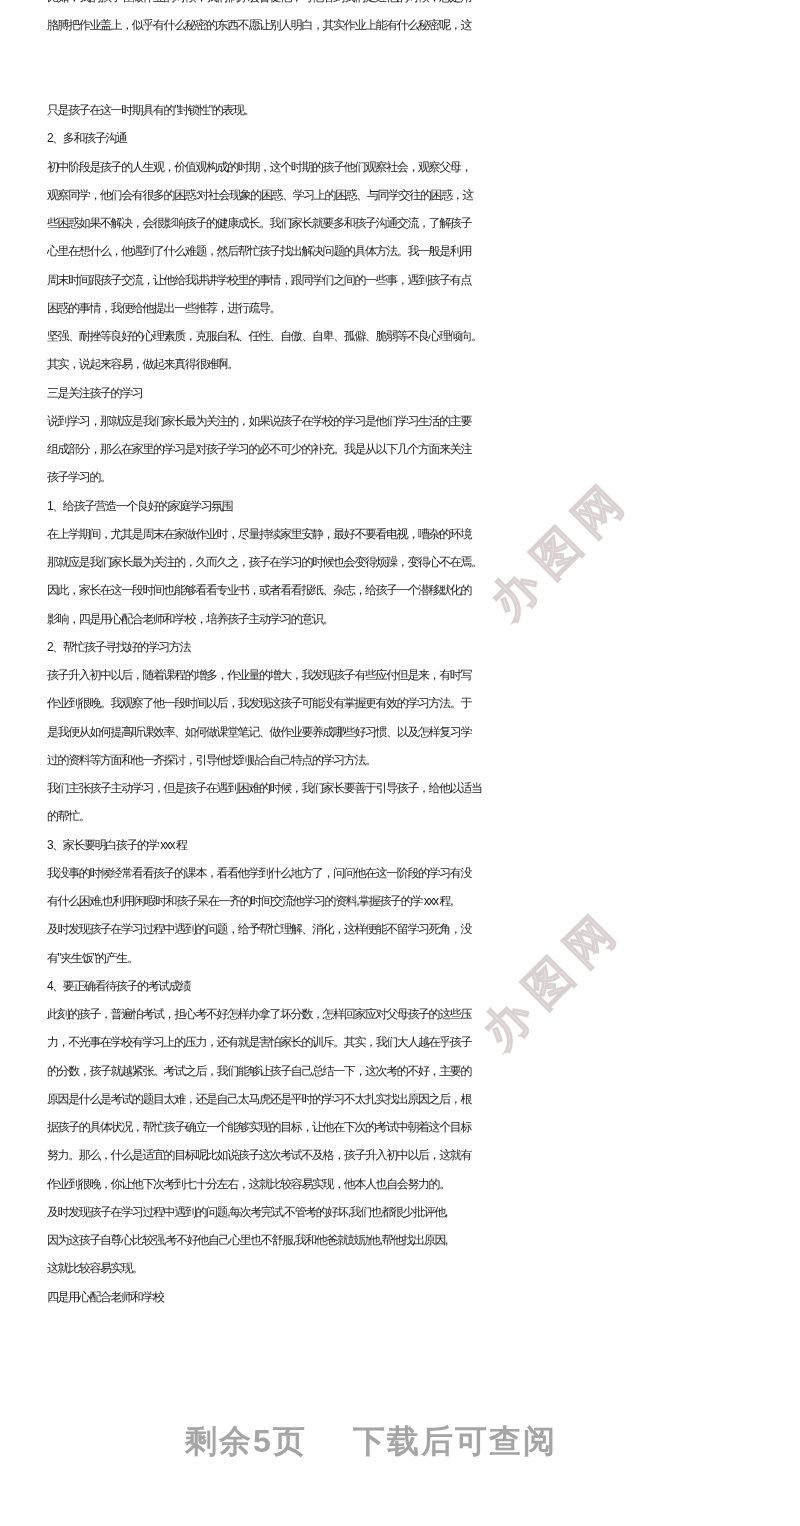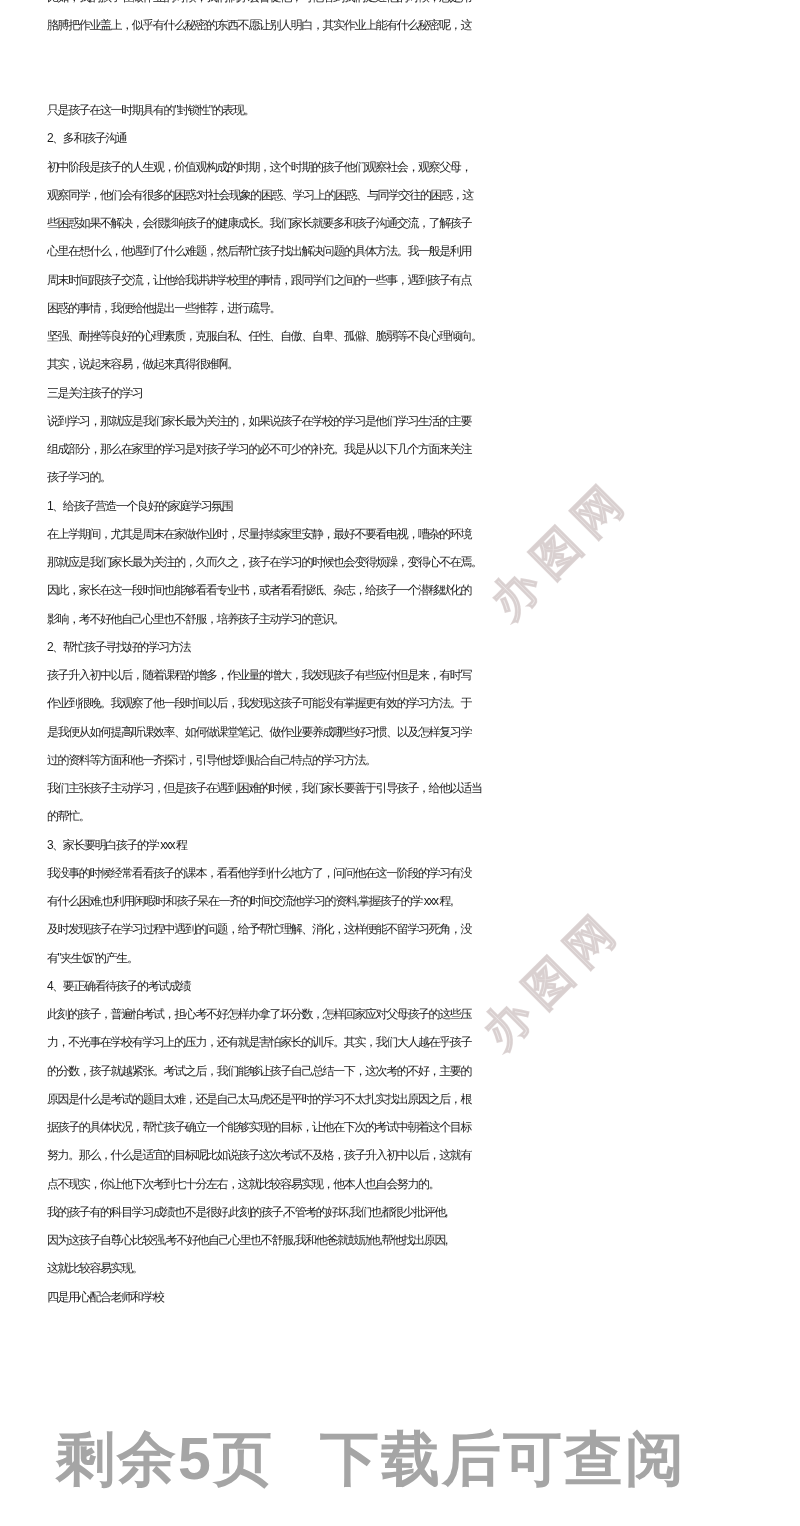--- a/index.html
+++ b/index.html
@@ -43,21 +43,21 @@
     pointer-events: none;
   }
   .wm-1 { left: 474px; top: 518px; }
   .wm-2 { left: 466px; top: 948px; }
   .footer-notice {
     position: absolute;
     left: 0;
     top: 1420px;
     width: 742px;
     text-align: center;
-    font-size: 59px;
+    font-size: 32px;
     font-weight: bold;
     color: #a5a5a5;
     letter-spacing: 2px;
     white-space: nowrap;
   }
   .footer-notice .pages-remaining {
     margin-right: 46px;
   }
 </style>
 </head>
@@ -81,42 +81,42 @@
       <div class="line">坚强、耐挫等良好的心理素质，克服自私、任性、自傲、自卑、孤僻、脆弱等不良心理倾向。</div>
       <div class="line">其实，说起来容易，做起来真得很难啊。</div>
       <div class="line">三是关注孩子的学习</div>
       <div class="line">说到学习，那就应是我们家长最为关注的，如果说孩子在学校的学习是他们学习生活的主要</div>
       <div class="line">组成部分，那么在家里的学习是对孩子学习的必不可少的补充。我是从以下几个方面来关注</div>
       <div class="line">孩子学习的。</div>
       <div class="line">1、给孩子营造一个良好的家庭学习氛围</div>
       <div class="line">在上学期间，尤其是周末在家做作业时，尽量持续家里安静，最好不要看电视，嘈杂的环境</div>
       <div class="line">那就应是我们家长最为关注的，久而久之，孩子在学习的时候也会变得烦躁，变得心不在焉。</div>
       <div class="line">因此，家长在这一段时间也能够看看专业书，或者看看报纸、杂志，给孩子一个潜移默化的</div>
-      <div class="line">影响，考不好他自己心里也不舒服，培养孩子主动学习的意识。</div>
+      <div class="line">影响，四是用心配合老师和学校，培养孩子主动学习的意识。</div>
       <div class="line">2、帮忙孩子寻找好的学习方法</div>
       <div class="line">孩子升入初中以后，随着课程的增多，作业量的增大，我发现孩子有些应付但是来，有时写</div>
       <div class="line">作业到很晚。我观察了他一段时间以后，我发现这孩子可能没有掌握更有效的学习方法。于</div>
       <div class="line">是我便从如何提高听课效率、如何做课堂笔记、做作业要养成哪些好习惯、以及怎样复习学</div>
       <div class="line">过的资料等方面和他一齐探讨，引导他找到贴合自己特点的学习方法。</div>
       <div class="line">我们主张孩子主动学习，但是孩子在遇到困难的时候，我们家长要善于引导孩子，给他以适当</div>
       <div class="line">的帮忙。</div>
       <div class="line">3、家长要明白孩子的学 xxx 程</div>
       <div class="line">我没事的时候经常看看孩子的课本，看看他学到什么地方了，问问他在这一阶段的学习有没</div>
       <div class="line">有什么困难,也利用闲暇时和孩子呆在一齐的时间交流他学习的资料,掌握孩子的学 xxx 程,</div>
       <div class="line">及时发现孩子在学习过程中遇到的问题，给予帮忙理解、消化，这样便能不留学习死角，没</div>
       <div class="line">有"夹生饭"的产生。</div>
       <div class="line">4、要正确看待孩子的考试成绩</div>
       <div class="line">此刻的孩子，普遍怕考试，担心考不好怎样办拿了坏分数，怎样回家应对父母孩子的这些压</div>
       <div class="line">力，不光事在学校有学习上的压力，还有就是害怕家长的训斥。其实，我们大人越在乎孩子</div>
       <div class="line">的分数，孩子就越紧张。考试之后，我们能够让孩子自己总结一下，这次考的不好，主要的</div>
       <div class="line">原因是什么是考试的题目太难，还是自己太马虎还是平时的学习不太扎实找出原因之后，根</div>
       <div class="line">据孩子的具体状况，帮忙孩子确立一个能够实现的目标，让他在下次的考试中朝着这个目标</div>
       <div class="line">努力。那么，什么是适宜的目标呢比如说孩子这次考试不及格，孩子升入初中以后，这就有</div>
-      <div class="line">点不现实，你让他下次考到七十分左右，这就比较容易实现，他本人也自会努力的。</div>
-      <div class="line">我的孩子有的科目学习成绩也不是很好,此刻的孩子,不管考的好坏,我们也都很少批评他,</div>
+      <div class="line">作业到很晚，你让他下次考到七十分左右，这就比较容易实现，他本人也自会努力的。</div>
+      <div class="line">及时发现孩子在学习过程中遇到的问题,每次考完试,不管考的好坏,我们也都很少批评他,</div>
       <div class="line">因为这孩子自尊心比较强,考不好他自己心里也不舒服,我和他爸就鼓励他,帮他找出原因,</div>
       <div class="line">这就比较容易实现。</div>
       <div class="line">四是用心配合老师和学校</div>
     </div>
 
   <div class="watermark wm-1">办图网</div>
   <div class="watermark wm-2">办图网</div>
 
   <div class="footer-notice">
     <span class="pages-remaining">剩余5页</span><span>下载后可查阅</span>

